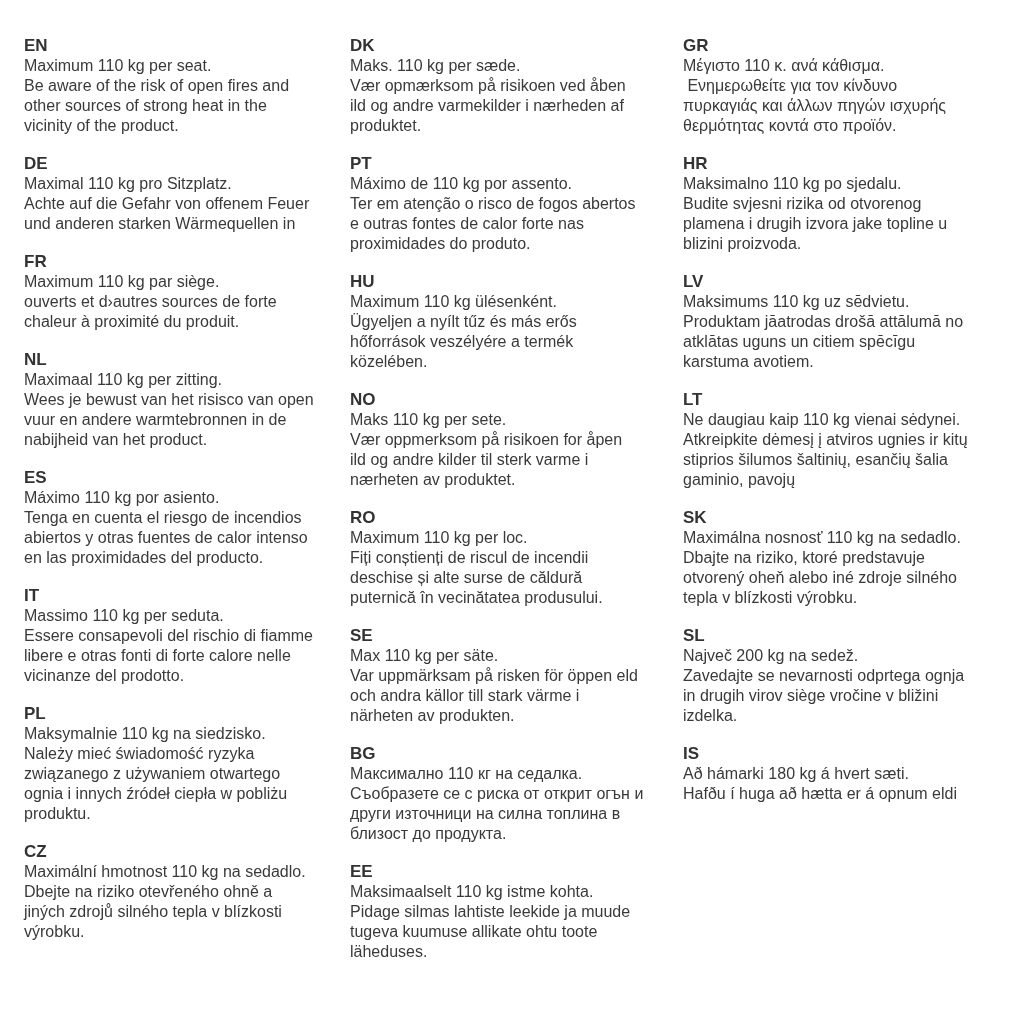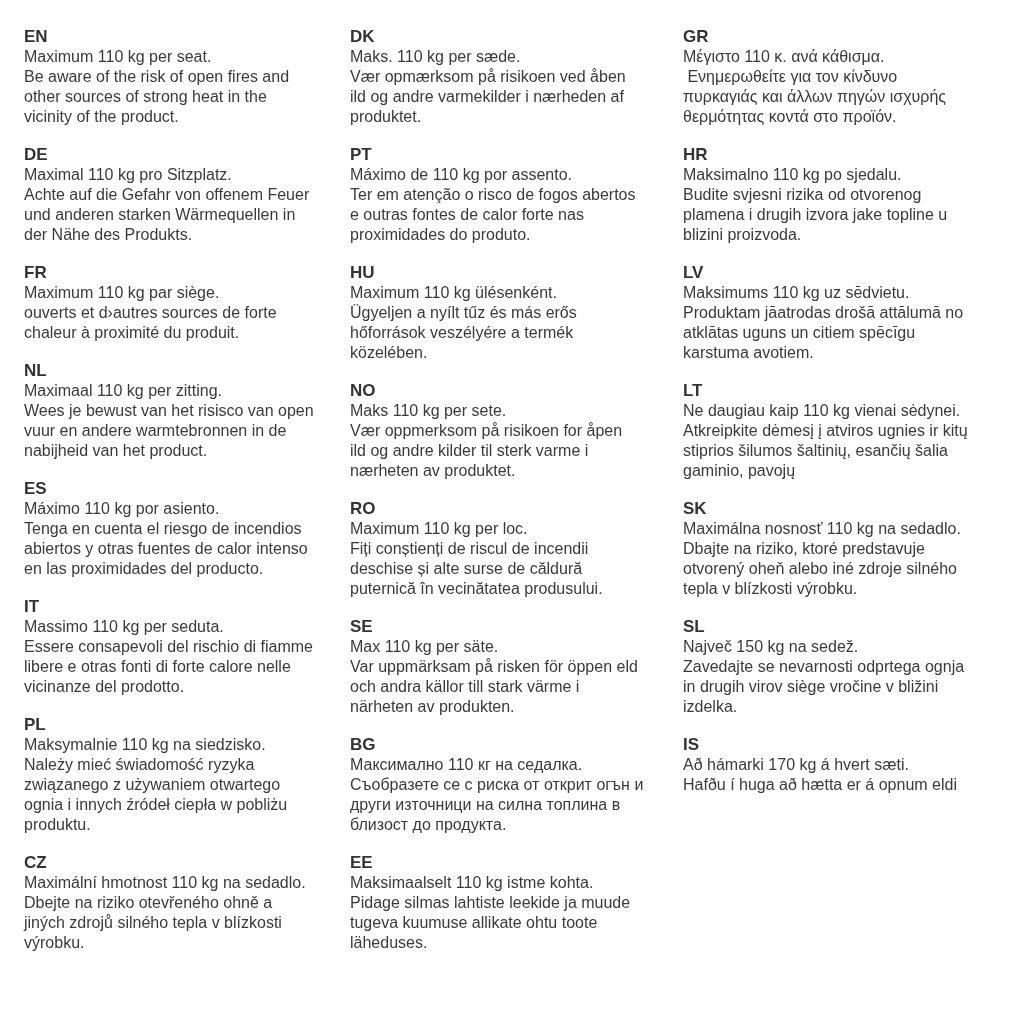--- a/index.html
+++ b/index.html
@@ -6,21 +6,21 @@
   html, body {
     width: 1024px;
     height: 1024px;
     background: #ffffff;
     font-family: "Liberation Sans", "DejaVu Sans", sans-serif;
     color: #3a3a3a;
     overflow: hidden;
   }
   .sheet {
     display: flex;
-    padding: 27px 0 0 24px;
+    padding: 36px 0 0 24px;
     width: 812px;
   }
   .col {
     flex: 0 0 auto;
   }
   .col-1 { width: 326px; }
   .col-2 { width: 333px; }
   .col-3 { width: 330px; }
   .block {
     margin-bottom: 18px;
@@ -50,21 +50,20 @@
         <div class="line">Maximum 110 kg per seat.</div>
         <div class="line">Be aware of the risk of open fires and</div>
         <div class="line">other sources of strong heat in the</div>
         <div class="line">vicinity of the product.</div>
       </section>
       <section class="block">
         <div class="lang-code">DE</div>
         <div class="line">Maximal 110 kg pro Sitzplatz.</div>
         <div class="line">Achte auf die Gefahr von offenem Feuer</div>
         <div class="line">und anderen starken Wärmequellen in</div>
-        <div class="line">der Nähe des Produkts.</div>
       </section>
       <section class="block">
         <div class="lang-code">FR</div>
         <div class="line">Maximum 110 kg par siège.</div>
         <div class="line">ouverts et d›autres sources de forte</div>
         <div class="line">chaleur à proximité du produit.</div>
       </section>
       <section class="block">
         <div class="lang-code">NL</div>
         <div class="line">Maximaal 110 kg per zitting.</div>
@@ -191,24 +190,24 @@
       </section>
       <section class="block">
         <div class="lang-code">SK</div>
         <div class="line">Maximálna nosnosť 110 kg na sedadlo.</div>
         <div class="line">Dbajte na riziko, ktoré predstavuje</div>
         <div class="line">otvorený oheň alebo iné zdroje silného</div>
         <div class="line">tepla v blízkosti výrobku.</div>
       </section>
       <section class="block">
         <div class="lang-code">SL</div>
-        <div class="line">Največ 150 kg na sedež.</div>
+        <div class="line">Največ 200 kg na sedež.</div>
         <div class="line">Zavedajte se nevarnosti odprtega ognja</div>
         <div class="line">in drugih virov siège vročine v bližini</div>
         <div class="line">izdelka.</div>
       </section>
       <section class="block">
         <div class="lang-code">IS</div>
-        <div class="line">Að hámarki 170 kg á hvert sæti.</div>
+        <div class="line">Að hámarki 180 kg á hvert sæti.</div>
         <div class="line">Hafðu í huga að hætta er á opnum eldi</div>
       </section>
     </div>
 </div>
 
 </body></html>

